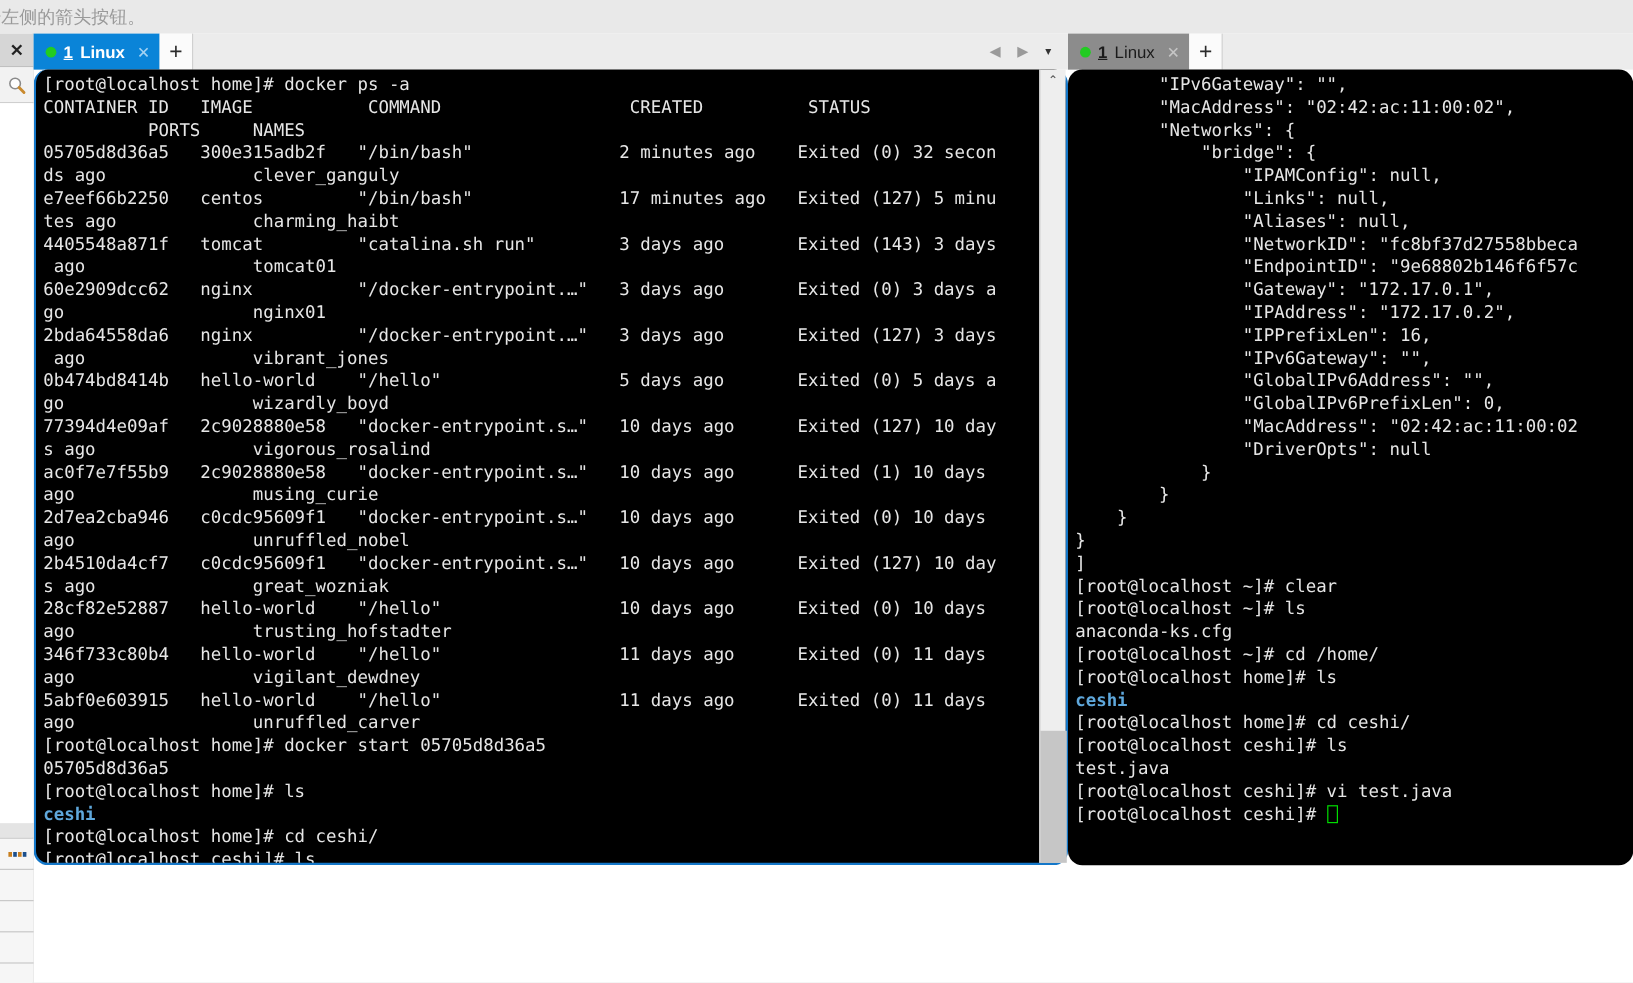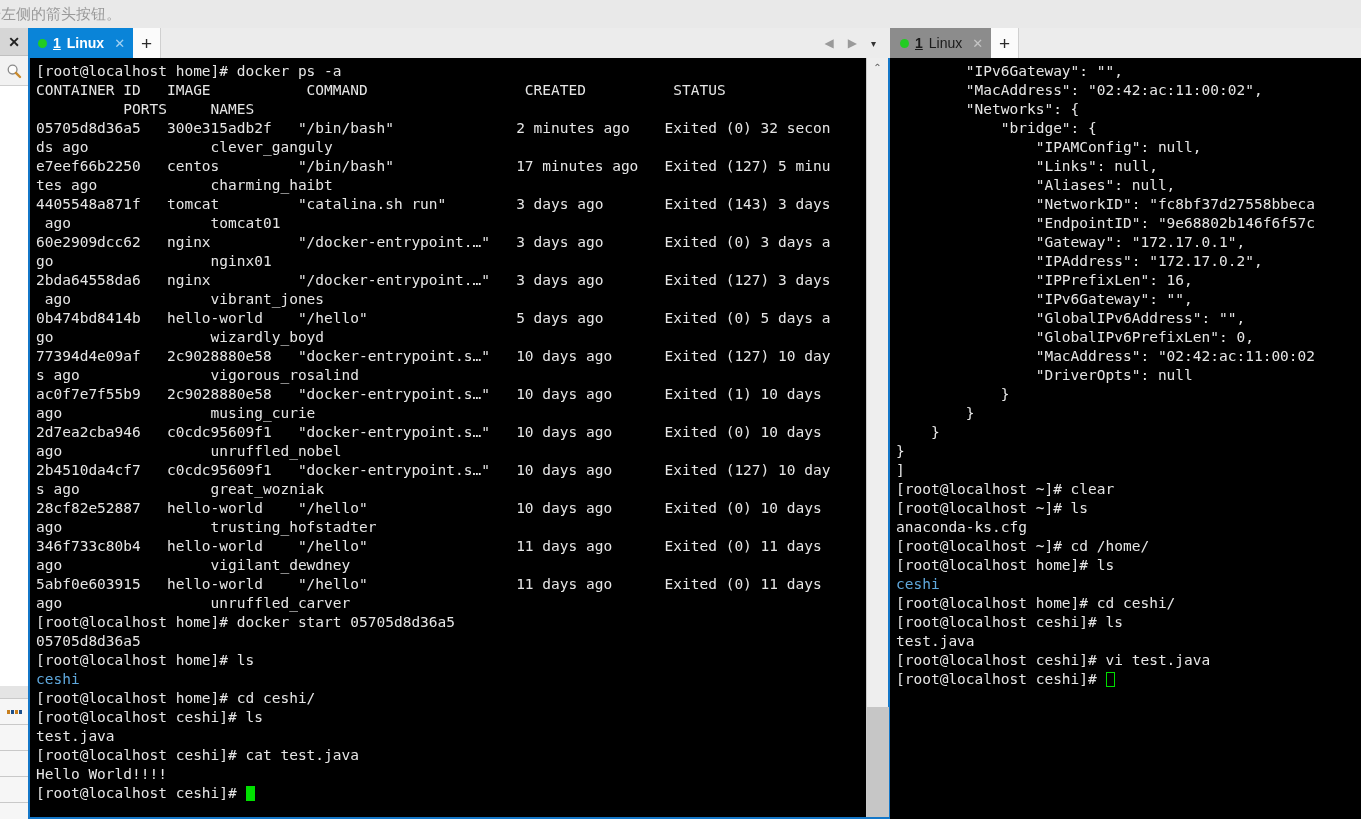--- a/index.html
+++ b/index.html
@@ -102,36 +102,37 @@
     display: flex; align-items: center; gap: 14px;
     padding-right: 14px;
     color: #9a9a9a;
   }
   .tabnav span { cursor: pointer; font-size: 12px; }
   .tabnav .caret { color: #333; font-size: 10px; }
 
   
   .term-wrap {
     position: relative;
-    width: 100%; height: 761px;
+    width: 100%; height: 663px;
     background: #000000;
     display: flex;
+    border-radius: 12px;
   }
   .term-wrap.bordered { border: 2px solid #1477c8; border-top: none; }
   .term {
     flex: 1 1 auto;
     overflow: hidden;
     padding: 4px 0 0 6px;
     font-family: "DejaVu Sans Mono", monospace;
     font-size: 14.5px;
     line-height: 19px;
     color: #e6e6e6;
     white-space: pre;
   }
-  .term .dir { color: #5fa8dc; font-weight: 400; }
+  .term .dir { color: #5fa8dc; font-weight: 700; }
   .cursor-filled {
     display: inline-block; width: 9px; height: 15px;
     background: #00e000; vertical-align: -3px;
   }
   .cursor-hollow {
     display: inline-block; width: 9px; height: 15px;
     border: 1.5px solid #00dd00; background: transparent; vertical-align: -3px;
   }
 
   

